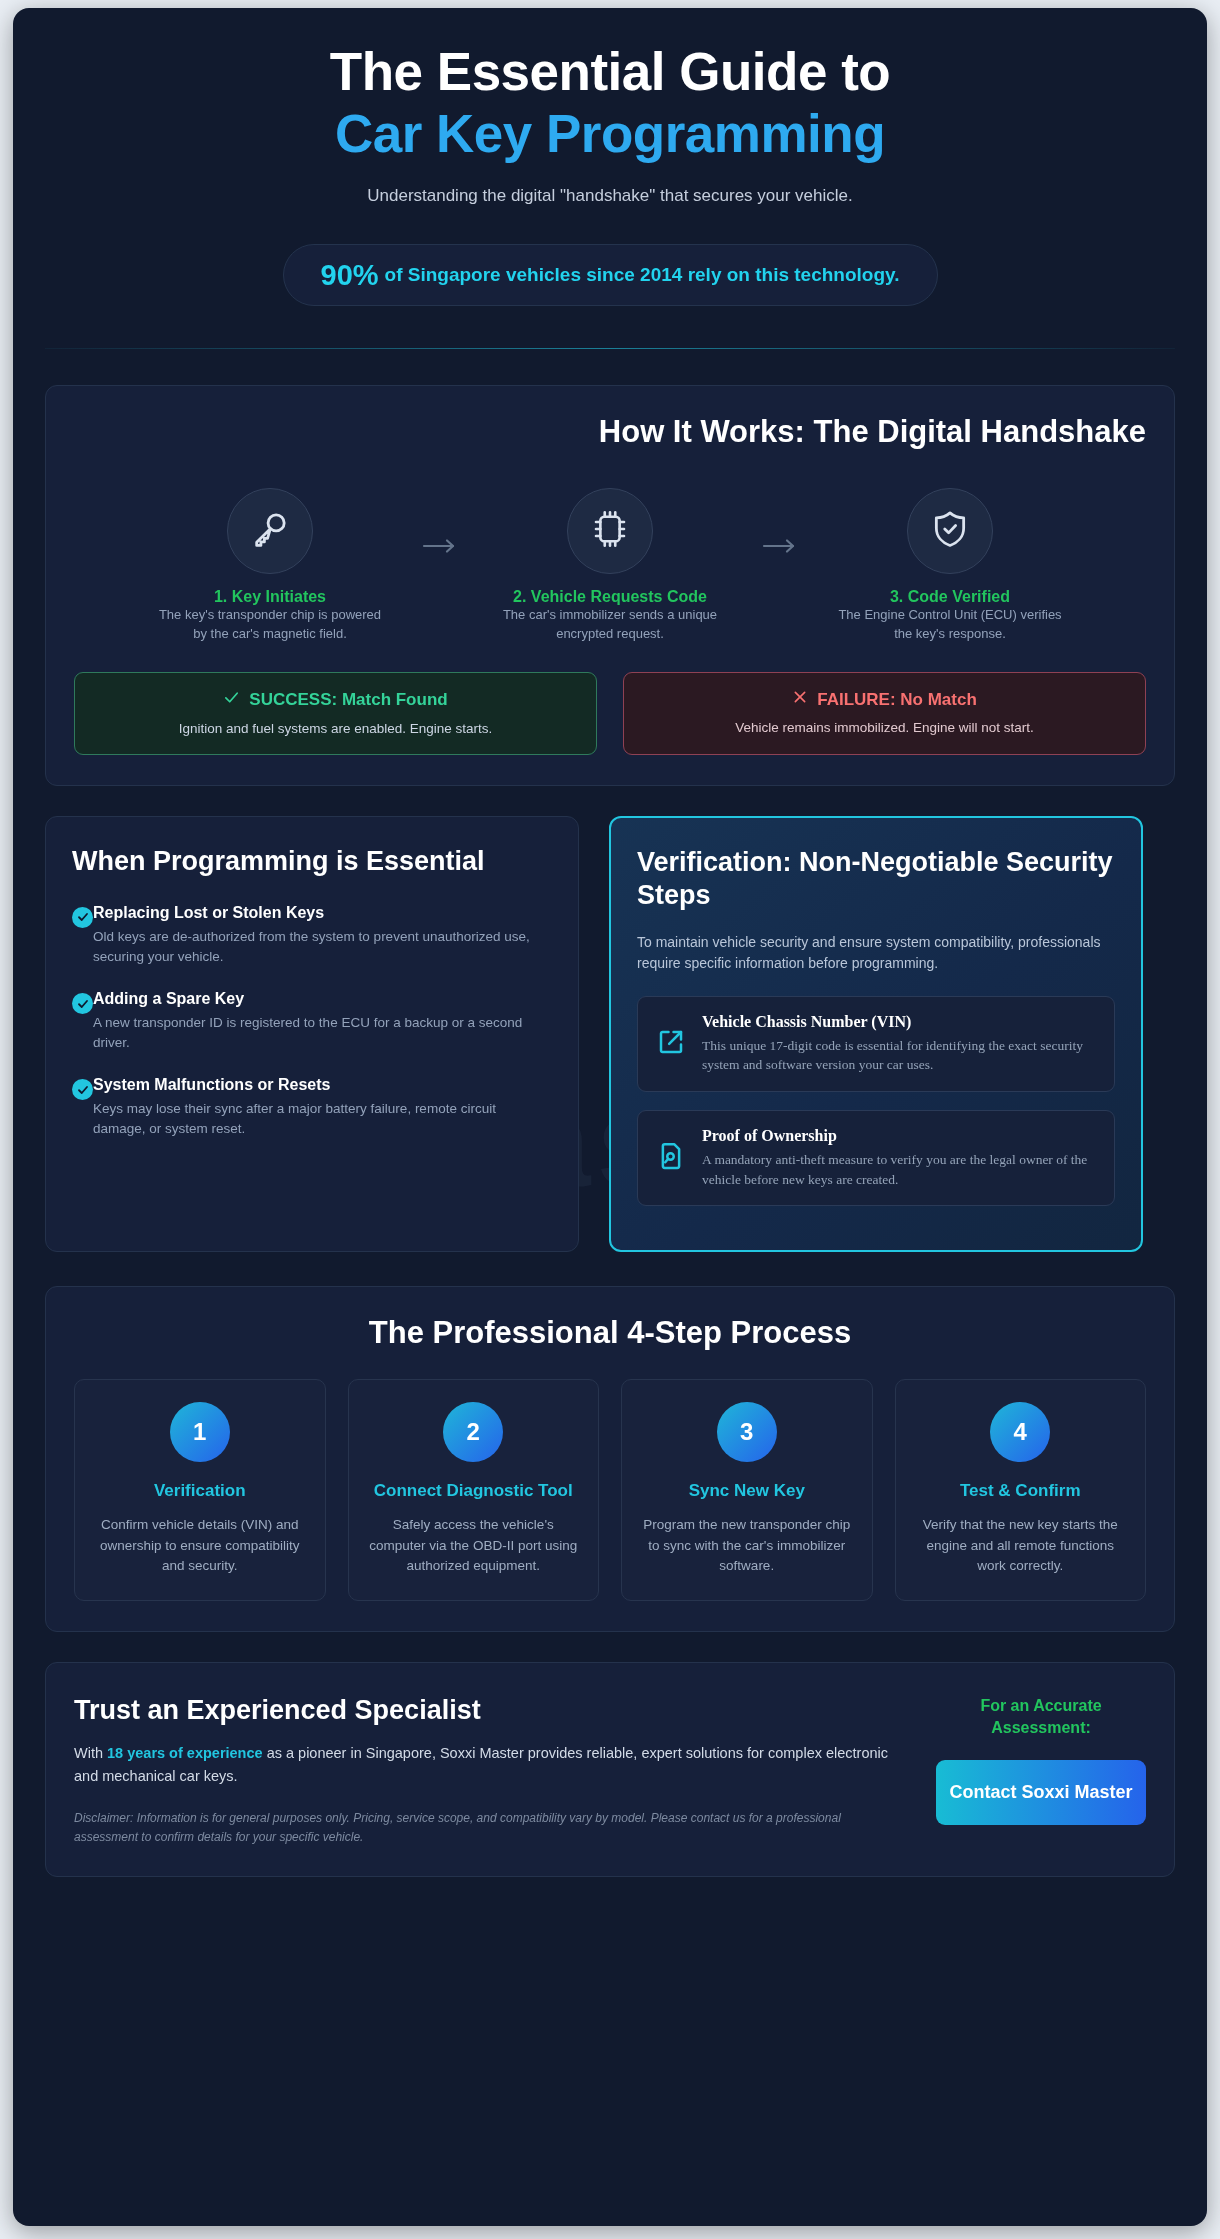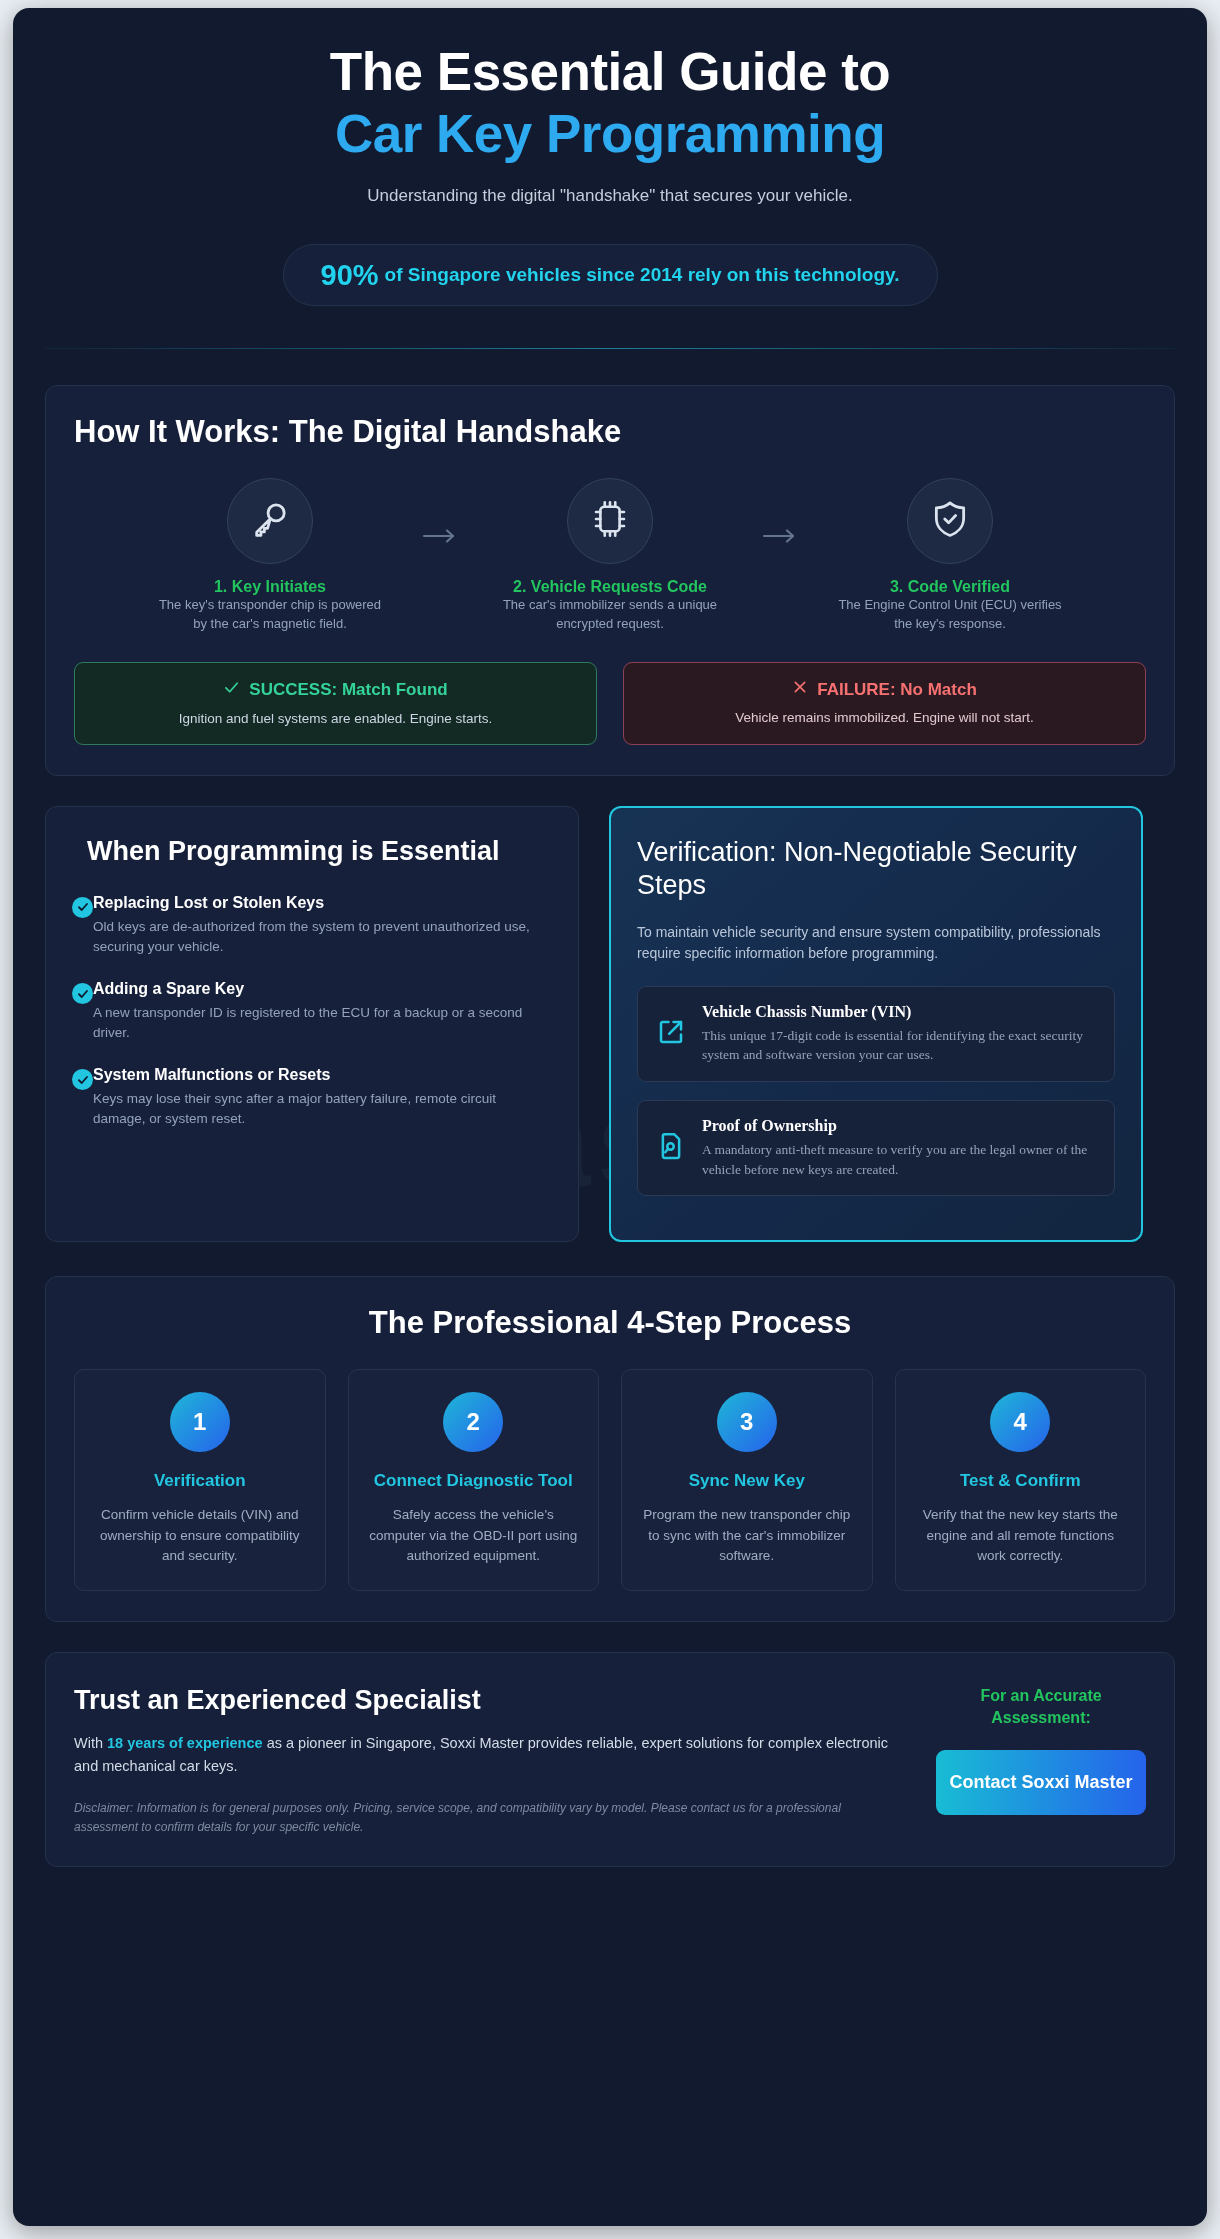--- a/index.html
+++ b/index.html
@@ -92,25 +92,25 @@
   
   .card {
     background: #16203a;
     border: 1px solid #24324c;
     border-radius: 12px;
   }
 
   
   .how { margin-top: 36px; padding: 28px 28px 30px 28px; }
   .how h2 {
-    text-align: left;
+    text-align: right;
     font-size: 31px;
     font-weight: bold;
     color: #ffffff;
-    margin-bottom: 28px;
+    margin-bottom: 38px;
   }
   .steps-row {
     display: flex;
     align-items: flex-start;
     justify-content: center;
   }
   .step { width: 270px; text-align: center; }
   .step-circle {
     width: 86px; height: 86px;
     margin: 0 auto 14px auto;
@@ -155,42 +155,42 @@
   
   .two-col {
     margin-top: 30px;
     display: flex;
     gap: 30px;
     align-items: stretch;
   }
   .col-left { width: 534px; padding: 28px 26px 26px 26px; }
   .col-left h2 {
     font-size: 27px; font-weight: bold; color: #ffffff;
-    line-height: 1.22; margin-bottom: 26px; margin-left: 15px;
+    line-height: 1.22; margin-bottom: 26px;
   }
   .check-item { display: flex; gap: 0; margin-bottom: 24px; }
   .check-badge {
     flex: 0 0 auto;
     width: 21px; height: 21px; margin-top: 3px;
     border-radius: 50%;
     background: #22c6e0;
     display: flex; align-items: center; justify-content: center;
   }
   .check-title { font-size: 16px; font-weight: bold; color: #ffffff; margin-bottom: 5px; }
   .check-desc { font-size: 13.5px; line-height: 1.45; color: #93a2ba; }
 
   .col-right {
     width: 534px;
     padding: 28px 26px 26px 26px;
     border-radius: 12px;
     background: linear-gradient(140deg, #173354 0%, #14294a 55%, #122640 100%);
     border: 2px solid #22c6e0;
   }
   .col-right h2 {
-    font-size: 27px; font-weight: normal; color: #ffffff;
+    font-size: 27px; font-weight: bold; color: #ffffff;
     line-height: 1.22; margin-bottom: 20px;
   }
   .col-right .lead { font-size: 14px; line-height: 1.5; color: #b9c6d9; margin-bottom: 22px; }
   .req-box {
     background: #16213a;
     border: 1px solid #2a3a57;
     border-radius: 9px;
     padding: 16px 18px;
     display: flex;
     gap: 16px;

